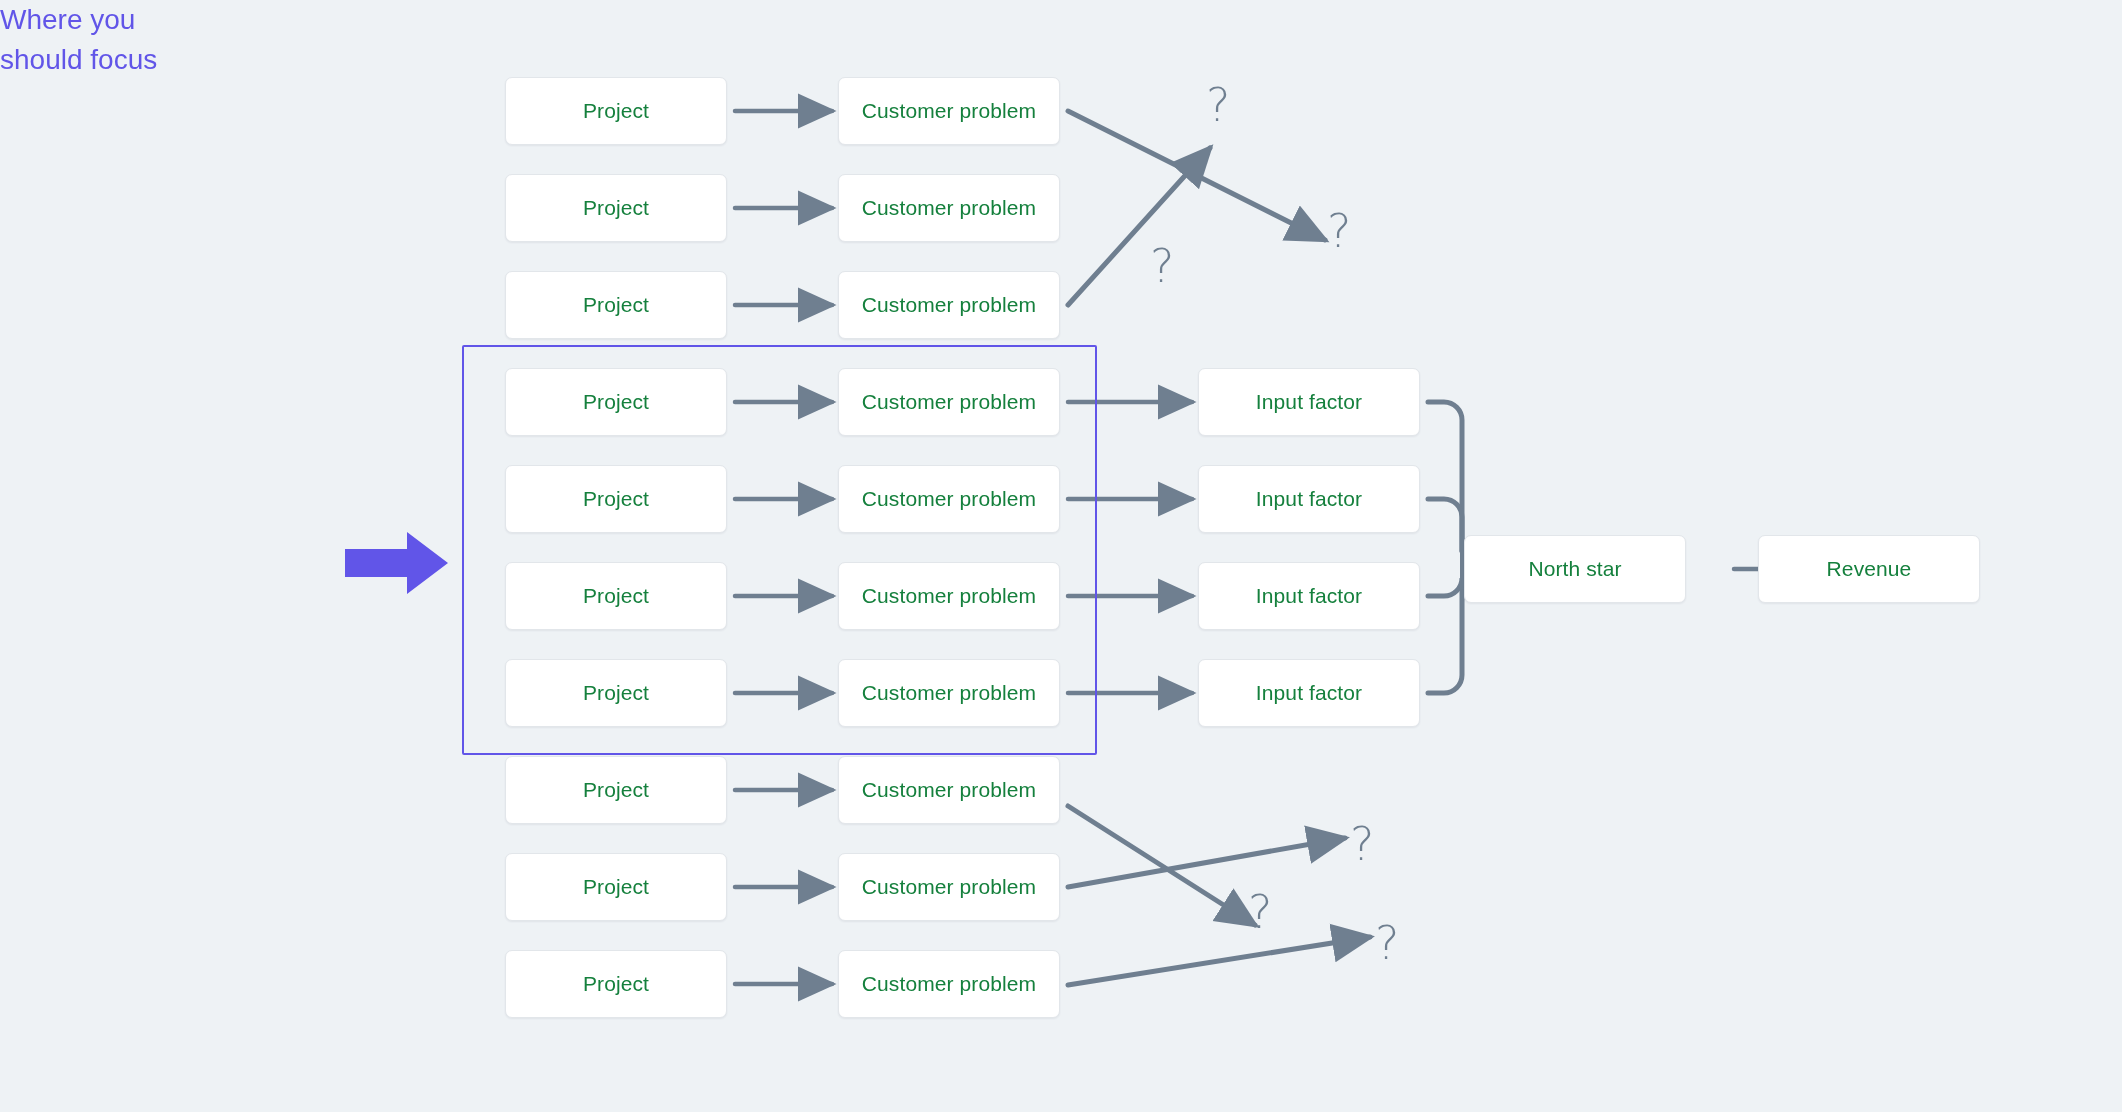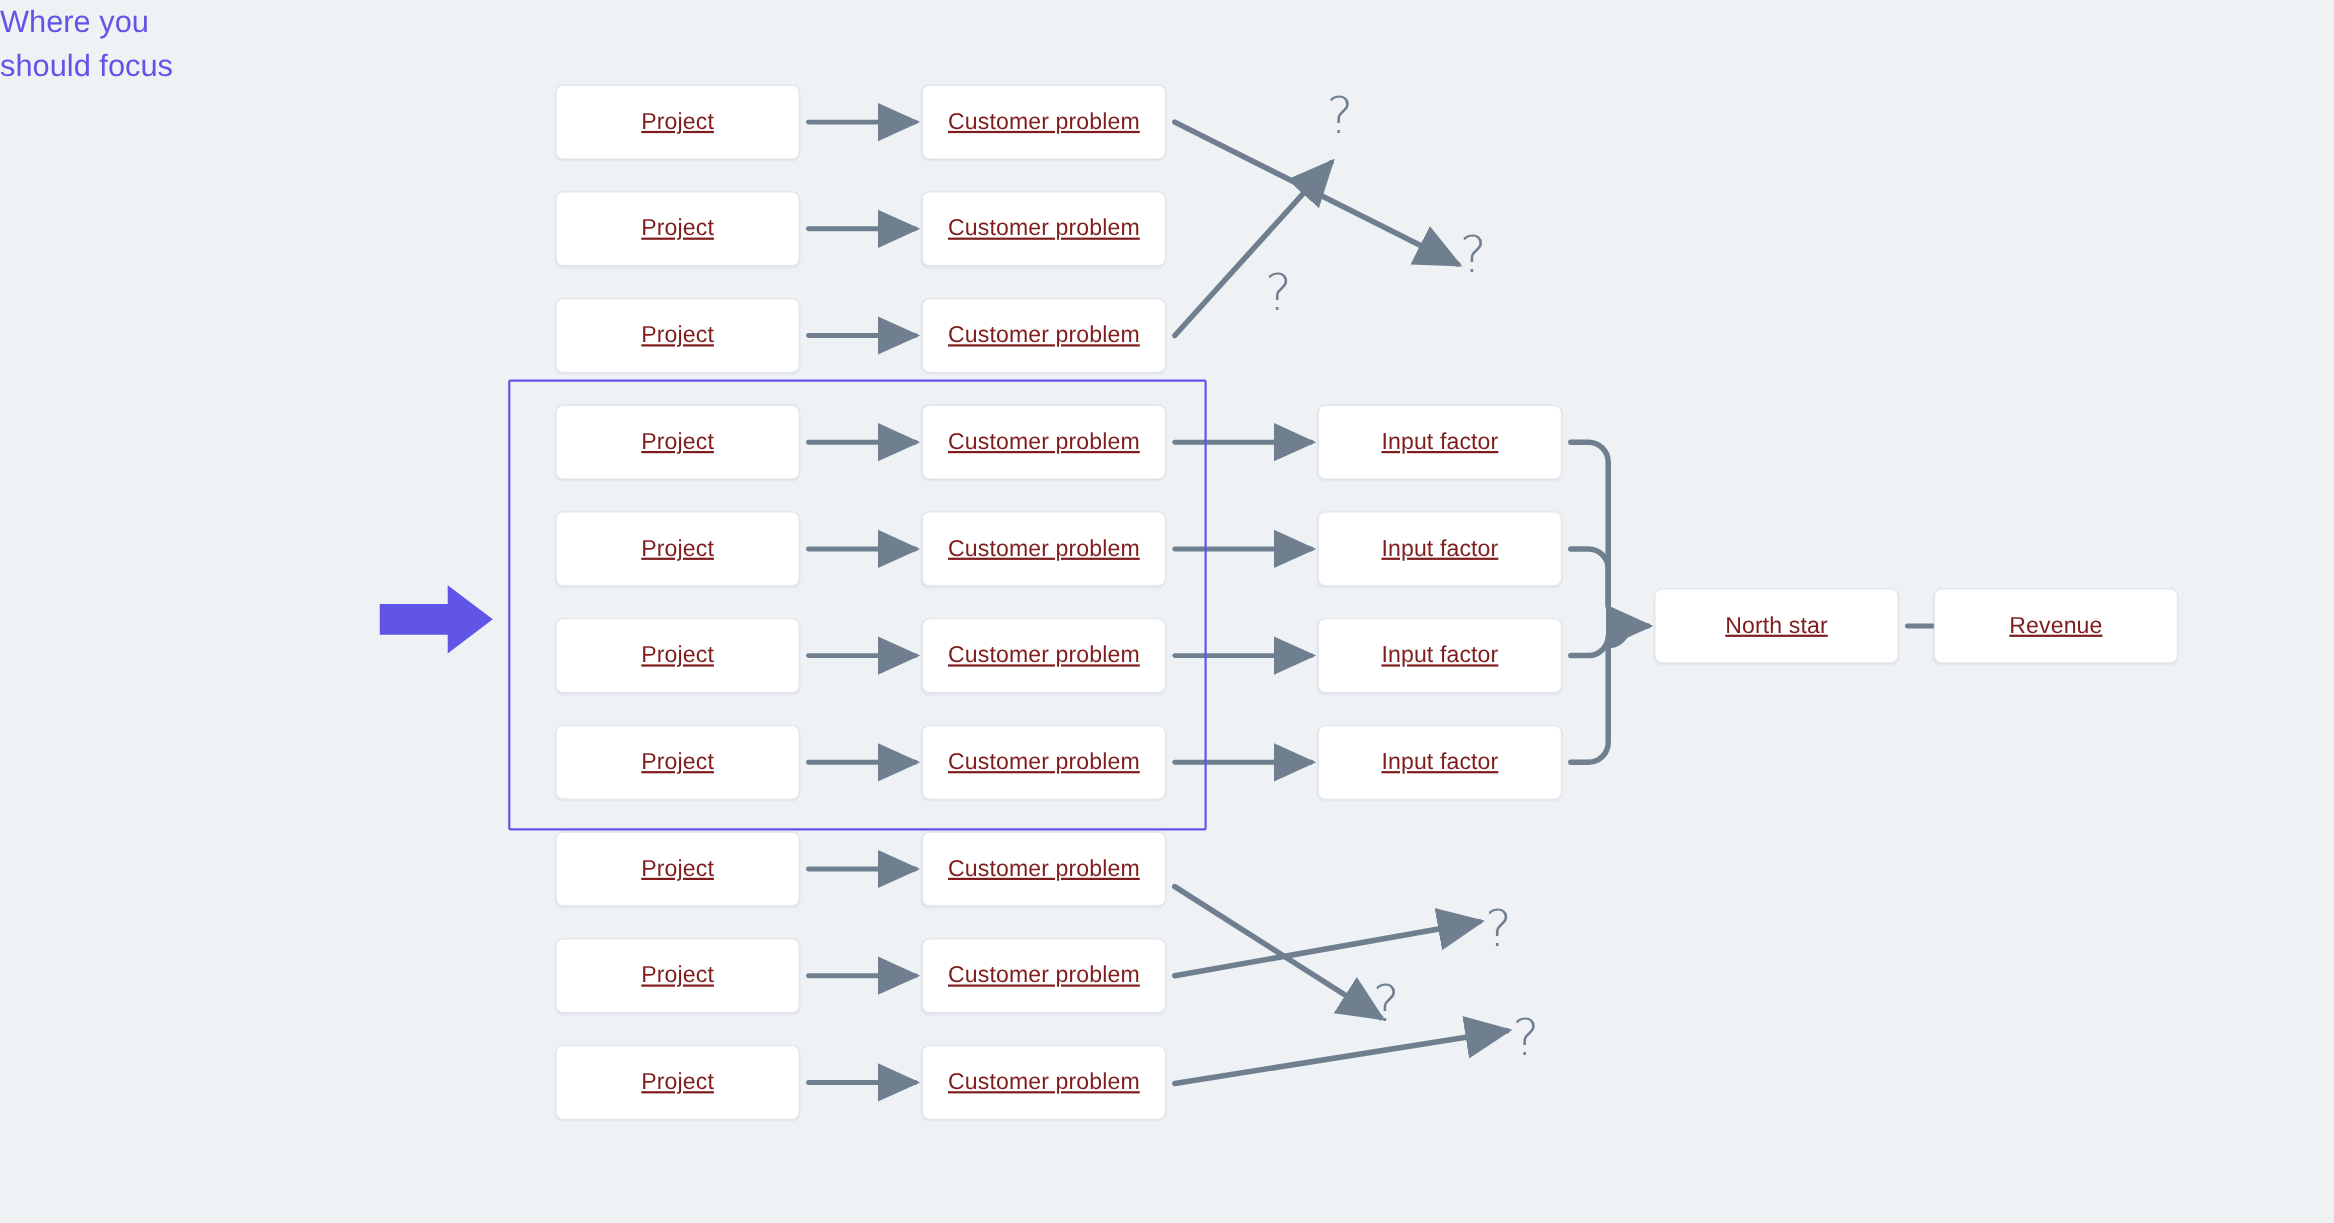--- a/index.html
+++ b/index.html
@@ -29,25 +29,24 @@
   .node {
     position: absolute;
     box-sizing: border-box;
     background: #ffffff;
     border: 1px solid #e2e6ea;
     border-radius: 7px;
     box-shadow: 0 1px 2px rgba(36,48,66,0.07);
     display: flex;
     align-items: center;
     justify-content: center;
-    color: #7f1d1d;
+    color: #15803d;
     font-size: 21px;
     letter-spacing: 0.1px;
     height: 68px;
-    text-decoration: underline;
   }
   .node.project   { width: 222px; }
   .node.problem   { width: 222px; }
   .node.factor    { width: 222px; }
   .node.northstar { width: 222px; }
   .node.revenue   { width: 222px; }
 
   #focus-frame {
     position: absolute;
     box-sizing: border-box;
@@ -144,21 +143,21 @@
       <div class="node problem" style="left: 838px; top: 465px; width: 222px;">Customer problem</div>
       <div class="node problem" style="left: 838px; top: 562px; width: 222px;">Customer problem</div>
       <div class="node problem" style="left: 838px; top: 659px; width: 222px;">Customer problem</div>
       <div class="node problem" style="left: 838px; top: 756px; width: 222px;">Customer problem</div>
       <div class="node problem" style="left: 838px; top: 853px; width: 222px;">Customer problem</div>
       <div class="node problem" style="left: 838px; top: 950px; width: 222px;">Customer problem</div>
       <div class="node factor" style="left: 1198px; top: 368px; width: 222px;">Input factor</div>
       <div class="node factor" style="left: 1198px; top: 465px; width: 222px;">Input factor</div>
       <div class="node factor" style="left: 1198px; top: 562px; width: 222px;">Input factor</div>
       <div class="node factor" style="left: 1198px; top: 659px; width: 222px;">Input factor</div>
-      <div class="node northstar" style="left: 1504px; top: 535px; width: 222px; text-align: center;">North star</div>
+      <div class="node northstar" style="left: 1464px; top: 535px; width: 222px; text-align: center;">North star</div>
       <div class="node revenue" style="left: 1758px; top: 535px; width: 222px;">Revenue</div>
     </div>
   <div id="qmarks">
       <span class="qmark" style="left: 1206px; top: 82px;">?</span>
       <span class="qmark" style="left: 1327px; top: 208px;">?</span>
       <span class="qmark" style="left: 1150px; top: 243px;">?</span>
       <span class="qmark" style="left: 1350px; top: 821px;">?</span>
       <span class="qmark" style="left: 1248px; top: 889px;">?</span>
       <span class="qmark" style="left: 1375px; top: 920px;">?</span>
     </div>

